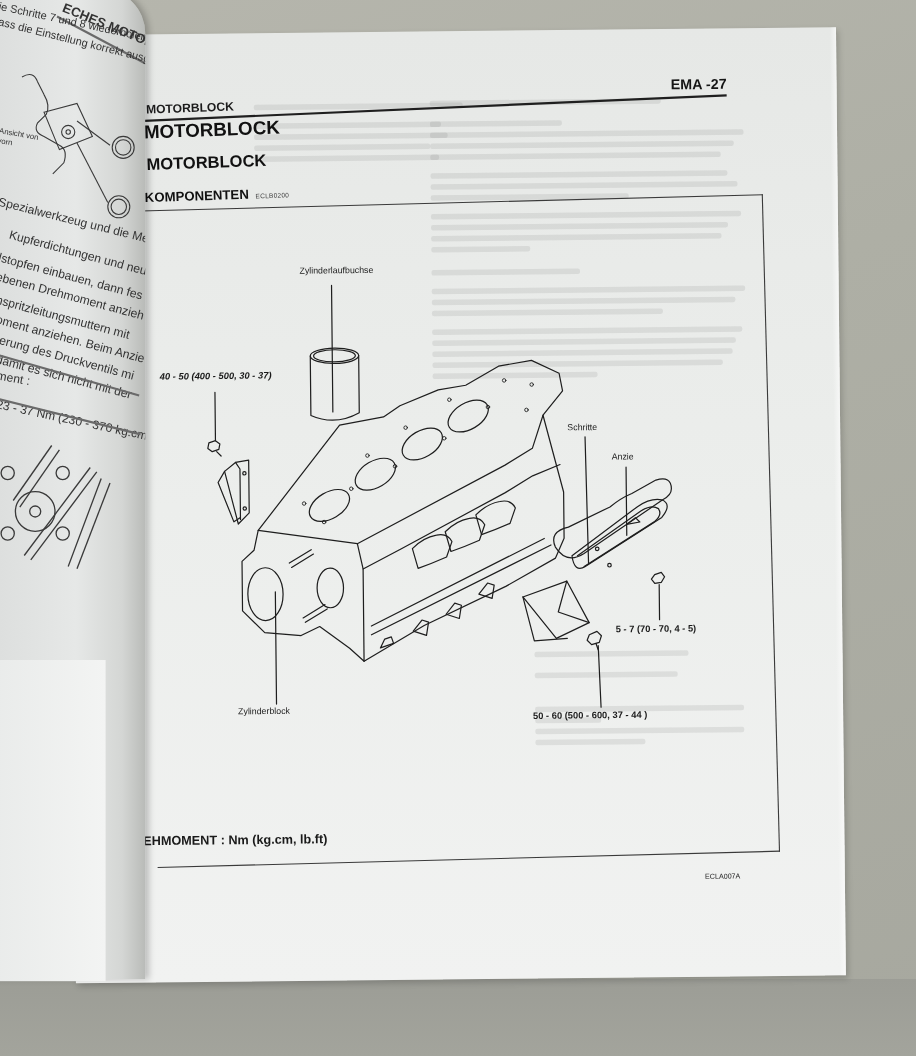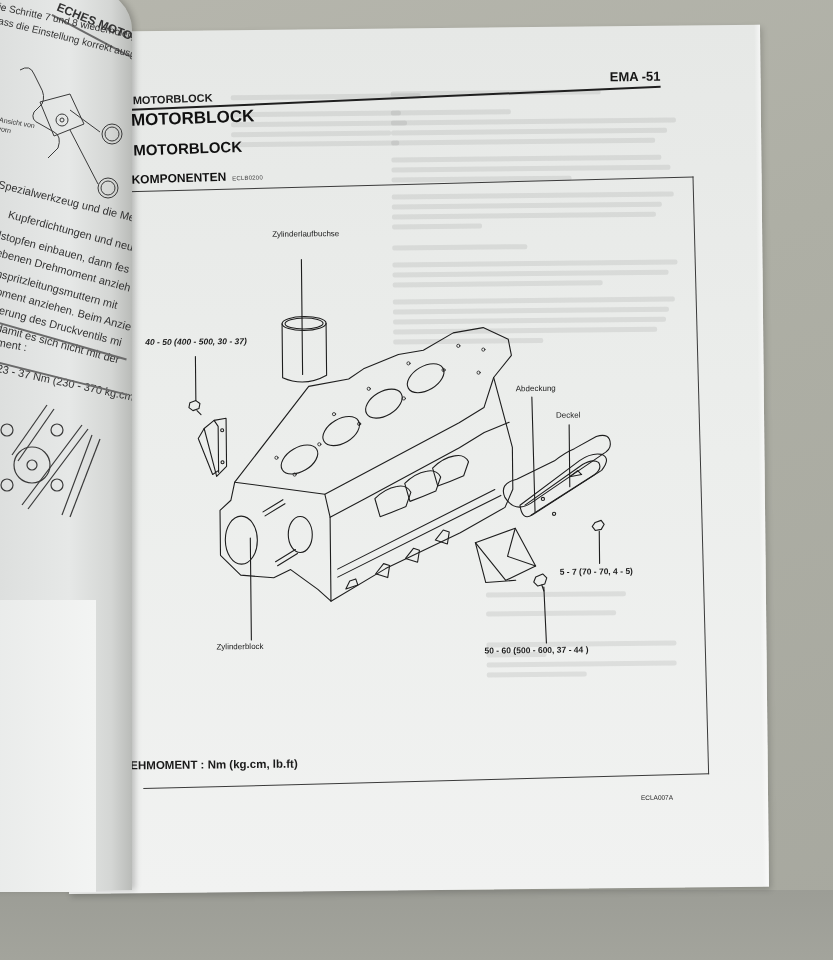--- a/index.html
+++ b/index.html
@@ -122,21 +122,21 @@
   </div>
   <div class="ghost" style="left:420px; top:560px; width:200px;">
     <div class="ghost-line" style="width:70%"></div>
     <div class="ghost-line" style="width:65%; margin-top:14px"></div>
     <div class="ghost-line" style="width:95%; margin-top:26px"></div>
     <div class="ghost-line" style="width:30%"></div>
     <div class="ghost-line" style="width:95%"></div>
     <div class="ghost-line" style="width:50%"></div>
   </div>
 
-  <div class="page-number">EMA -51</div>
+  <div class="page-number">EMA -27</div>
   <div class="header-rule"></div>
   <div class="section-label">MOTORBLOCK</div>
   <div class="title-1">MOTORBLOCK</div>
   <div class="title-2">MOTORBLOCK</div>
   <div class="components-heading">
     <span>KOMPONENTEN</span><span class="components-code">ECLB0200</span>
   </div>
 
   <div class="frame"></div>
 
@@ -233,24 +233,24 @@
         <path d="M410 515 l10 40 l30 -2"></path>
         <path d="M450 501 l-8 28 l28 10"></path>
       </g>
       <g>
         <path d="M470 550 l7 -3 l4 4 l-2 6 l-7 2 l-4 -4 z"></path>
         <path d="M476 558 l2 6"></path>
       </g>
     </g>
   </svg>
 
-  <div class="label" style="left:210px; top:200px;">Zylinderlaufbuchse</div>
+  <div class="label" style="left:210px; top:212px;">Zylinderlaufbuchse</div>
   <div class="label bold" style="left:82px; top:306px;">40 - 50  (400 - 500, 30 - 37)</div>
-  <div class="label" style="left:452px; top:357px;">Abdeckung</div>
-  <div class="label" style="left:492px; top:384px;">Deckel</div>
+  <div class="label" style="left:452px; top:357px;">Schritte</div>
+  <div class="label" style="left:492px; top:384px;">Anzie</div>
   <div class="label bold" style="left:494px; top:540px; font-style:normal;">5 - 7  (70 - 70, 4 - 5)</div>
   <div class="label bold" style="left:418px; top:618px; font-style:normal;">50 - 60  (500 - 600, 37 - 44 )</div>
   <div class="label" style="left:150px; top:612px; ">Zylinderblock</div>
 
   <div class="torque-legend">DREHMOMENT : Nm (kg.cm, lb.ft)</div>
   <div class="frame-bottom-code">ECLA007A</div>
 </div>
 
 <div class="left-page">
   <div class="lp-text" style="left:68px; top:10px; font-weight:bold; font-size:12px; transform:rotate(22deg);">ECHES MOTORSY</div>

